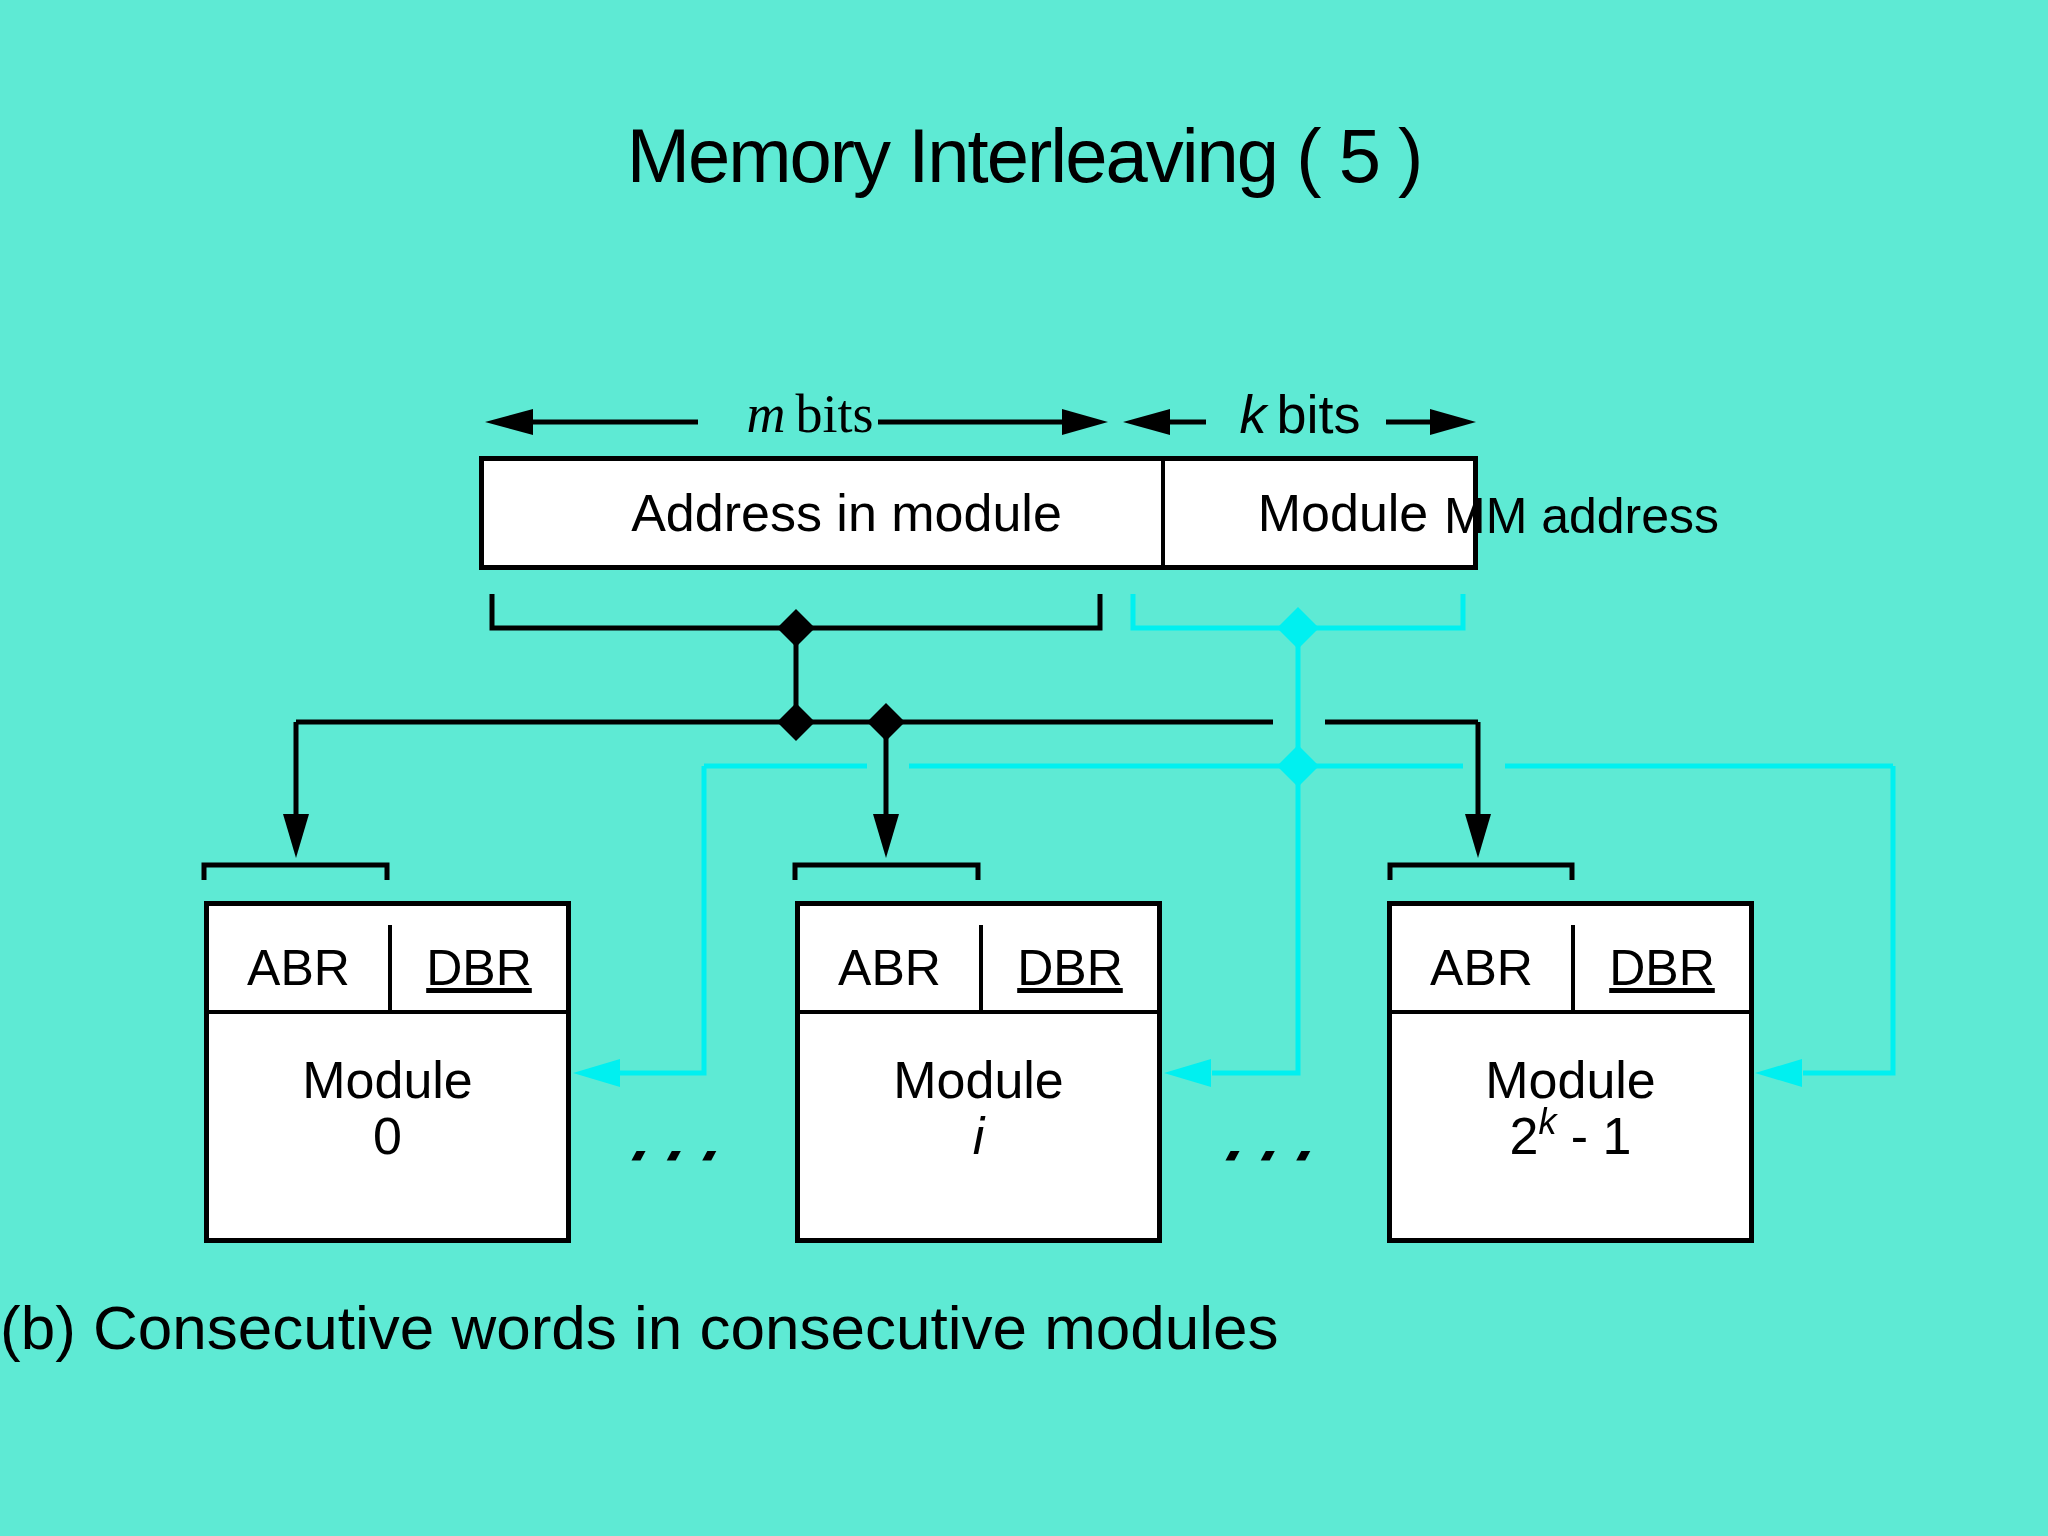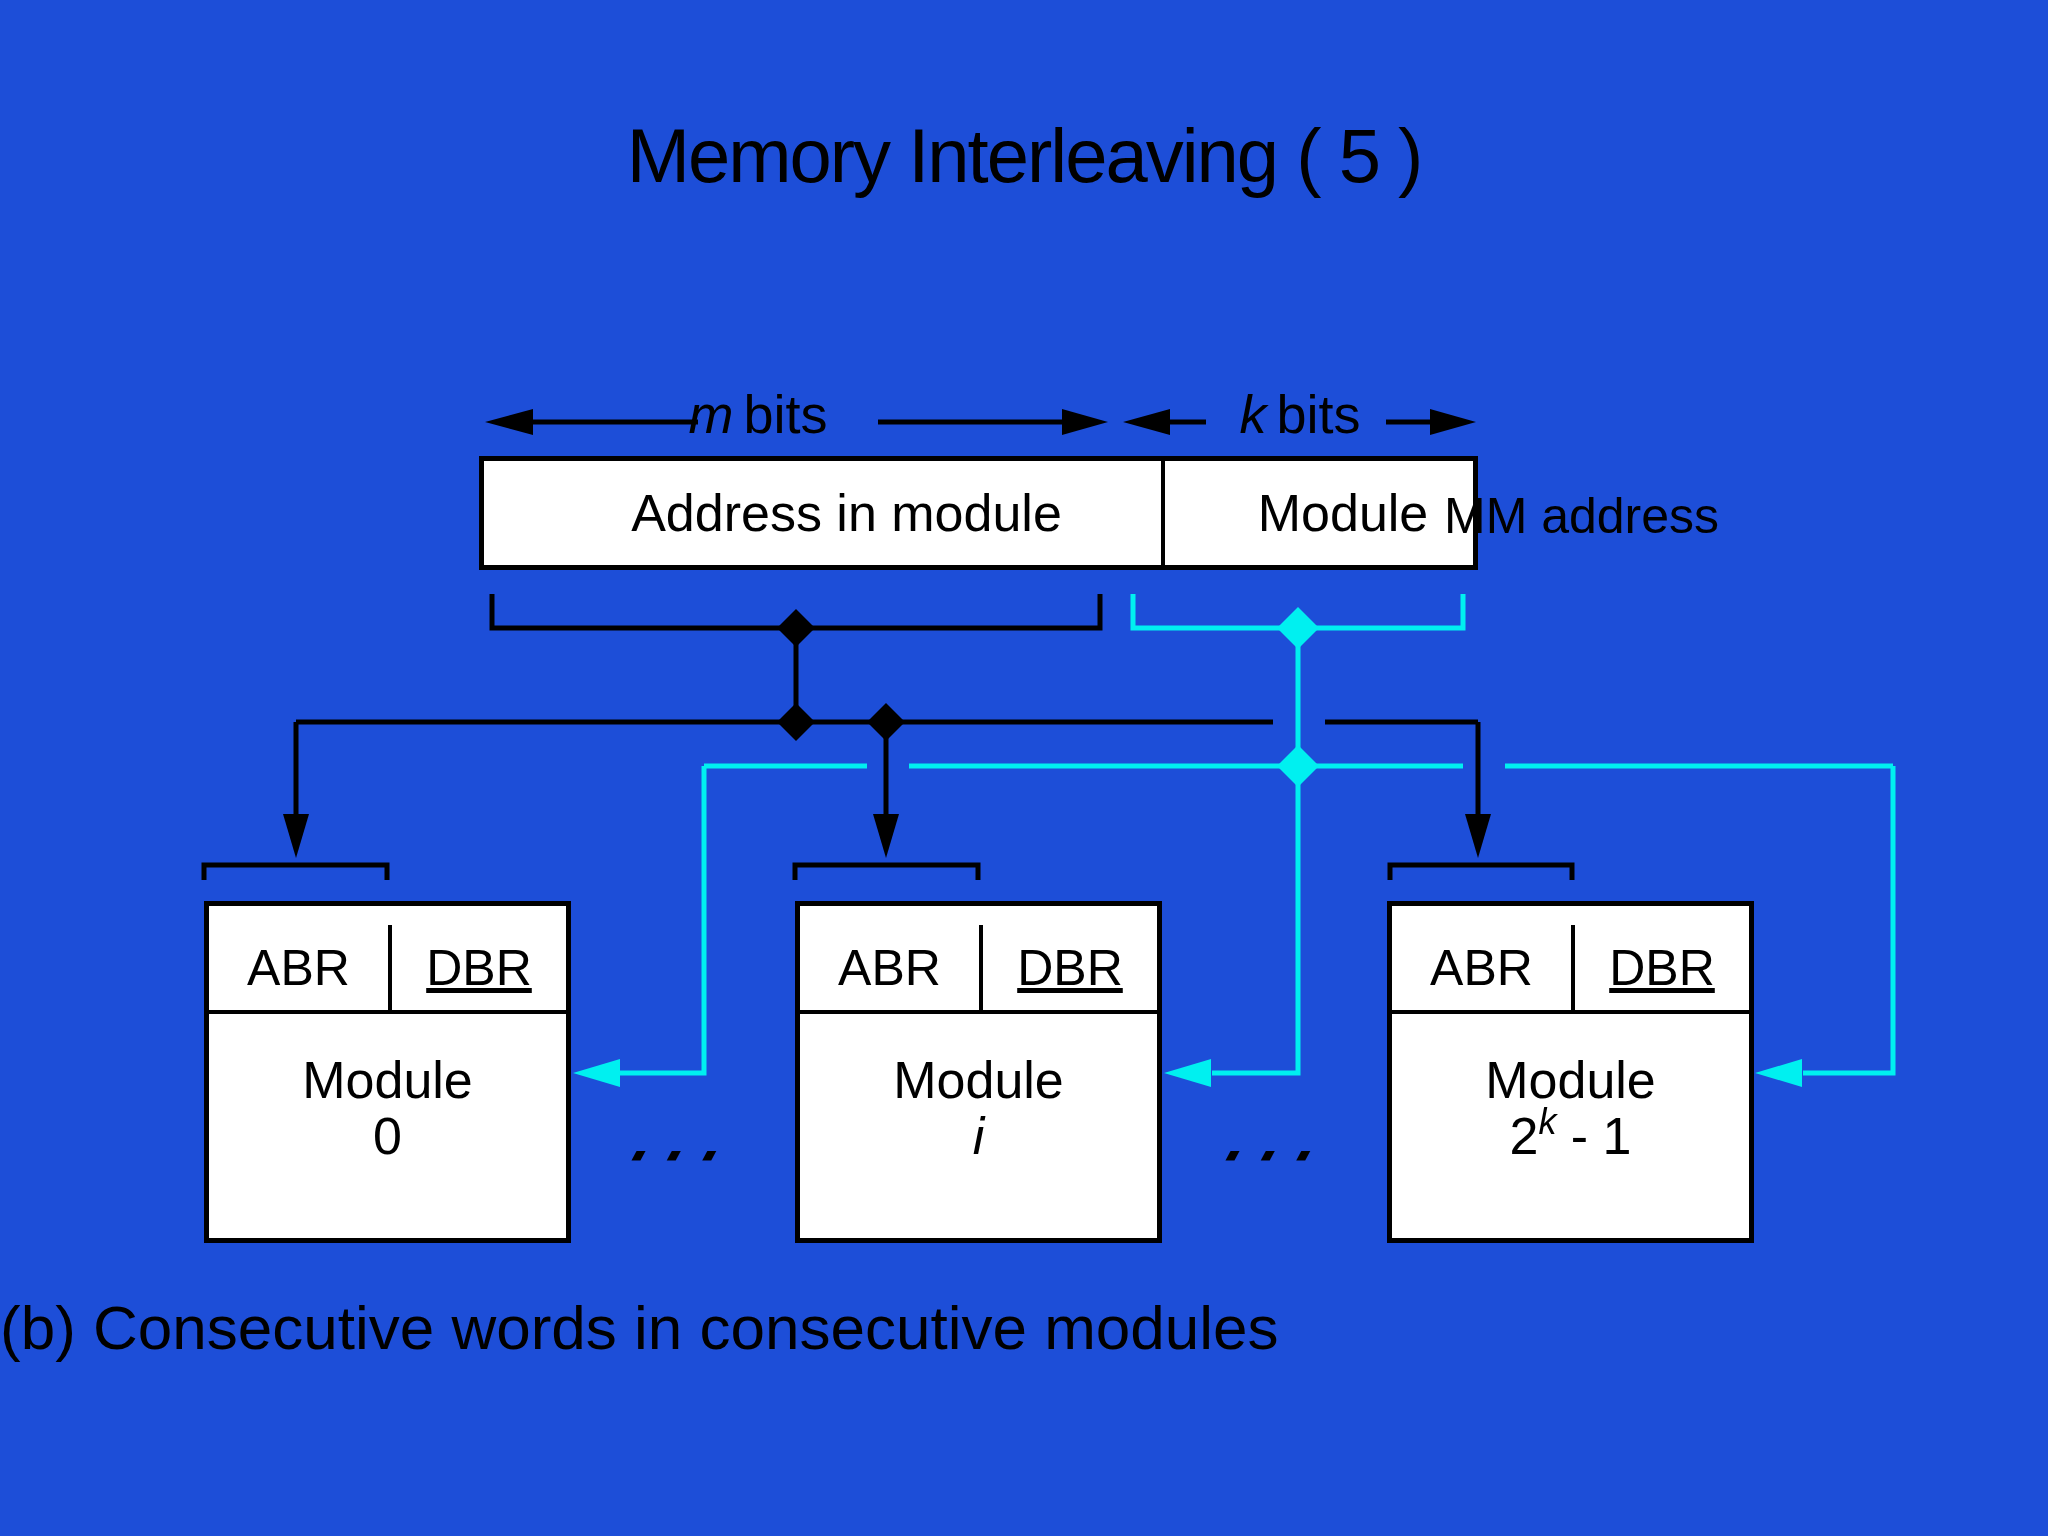--- a/index.html
+++ b/index.html
@@ -1,31 +1,31 @@
 <!DOCTYPE html>
 <html><head>
 <meta charset="utf-8">
 <style>
   html,body{margin:0;padding:0;background:#ffffff;}
   .canvas{
     position:relative;
     width:2048px;height:1536px;
-    background:#1d4ed8;
+    background:#5eead4;
     font-family:"Liberation Sans", sans-serif;
     color:#000;
     overflow:hidden;
   }
   svg.wires{position:absolute;left:0;top:0;}
   .lbl{position:absolute;white-space:nowrap;color:#000;}
   .title{
     left:0;top:112px;width:2048px;text-align:center;
     font-size:76px;letter-spacing:-2px;
   }
   .bitlbl{font-size:54px;top:383px;text-align:center;}
-  .m-bits{left:628px;width:260px;}
+  .m-bits{left:680px;width:260px;font-family:Liberation Serif, serif;}
   .k-bits{left:1170px;width:260px;text-align:center;}
   .it{font-style:italic;}
   .sym{margin-right:10px;}
   .addr-box{
     position:absolute;left:479px;top:456px;width:999px;height:114px;
     border:5px solid #000;box-sizing:border-box;display:flex;background:#fff;
   }
   .addr-cell{display:flex;align-items:center;justify-content:center;font-size:52px;padding-left:48px;}
   .addr-cell.a{width:629px;border-right:4px solid #000;}
   .addr-cell.b{flex:1;}

